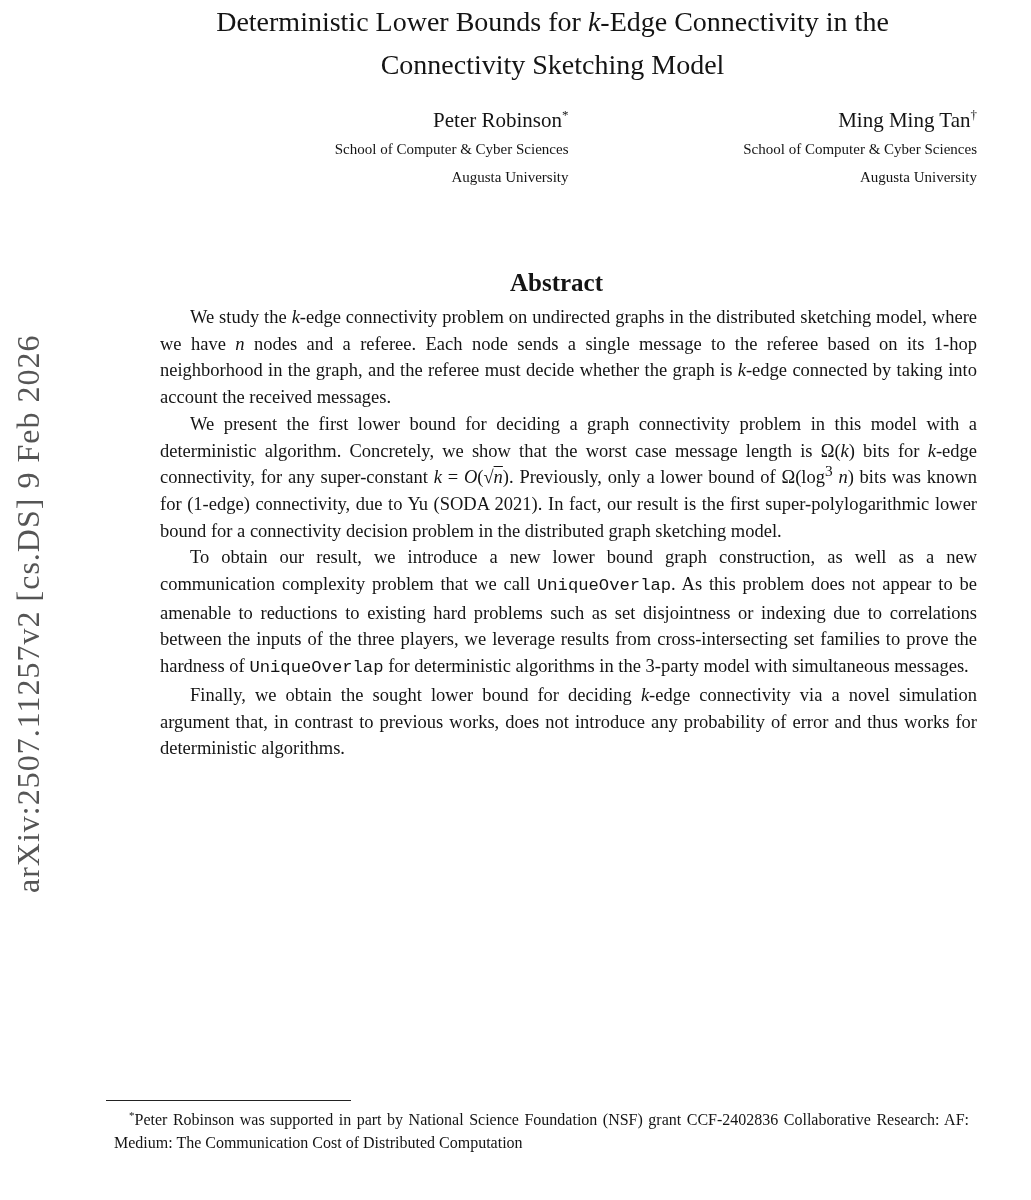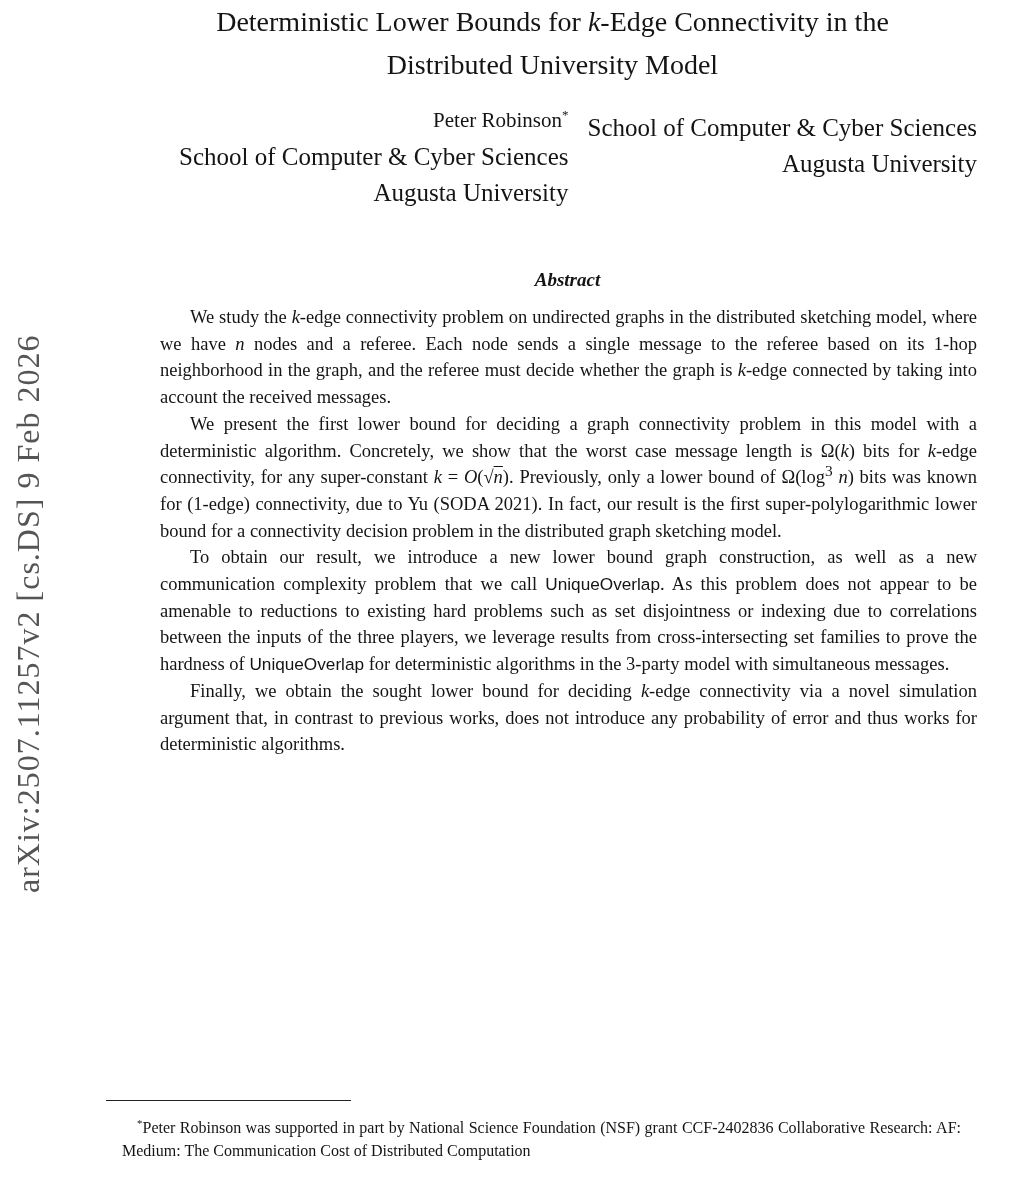--- a/index.html
+++ b/index.html
@@ -34,77 +34,77 @@
   }
 
   .authors {
     position: absolute;
     top: 106px; left: 160px; width: 817px;
     display: flex;
   }
   .author { flex: 1; text-align: right; }
   .author-name { font-size: 21px; line-height: 29px; }
   .author-name sup { font-size: 13px; }
-  .author-affil { font-size: 25px; line-height: 28px; margin-top: 8px; }
+  .author-affil { font-size: 15px; line-height: 28px; }
 
   .abstract-heading {
     position: absolute;
-    top: 269px; left: 159px; width: 817px;
+    top: 269px; left: 148px; width: 817px;
     text-align: center;
     font-weight: bold;
-    font-size: 19px;
-    font-style: italic;
+    font-size: 25px;
   }
   .abstract-body {
     position: absolute;
     top: 304px; left: 160px; width: 817px;
     font-size: 18.5px;
     line-height: 26.7px;
     text-align: justify;
   }
   .abstract-body p { margin: 0; text-indent: 30px; }
 
-  .sf { font-family: Liberation Sans, sans-serif; font-size: 0.93em; }
+  .sf { font-family: Liberation Mono, monospace; font-size: 0.93em; }
   .ol { text-decoration: overline; }
   sup { line-height: 0; }
 
   .footnotes {
     position: absolute;
     top: 1100px; left: 106px; width: 871px;
     font-size: 16px;
     line-height: 22.5px;
     text-align: justify;
   }
   .footnote-rule {
     width: 245px; height: 0;
     border-top: 1.4px solid #222222;
     margin: 0 0 7px 0;
   }
-  .footnotes p { margin: 16px; text-indent: 15px; }
+  .footnotes p { margin: 8px; text-indent: 15px; }
   .footnotes sup { font-size: 11px; }
 </style>
 </head>
 <body>
 
 <div class="page">
 
   <div class="watermark">arXiv:2507.11257v2  [cs.DS]  9 Feb 2026</div>
 
   <header class="title">
     <div class="title-line">Deterministic Lower Bounds for <i>k</i>-Edge Connectivity in the</div>
-    <div class="title-line">Distributed University Model</div>
+    <div class="title-line">Connectivity Sketching Model</div>
   </header>
 
   <div class="authors">
     <div class="author">
       <div class="author-name"><span>Peter Robinson</span><sup>*</sup></div>
       <div class="author-affil">School of Computer &amp; Cyber Sciences</div>
       <div class="author-affil">Augusta University</div>
     </div>
     <div class="author">
+      <div class="author-name"><span>Ming Ming Tan</span><sup>†</sup></div>
       <div class="author-affil">School of Computer &amp; Cyber Sciences</div>
       <div class="author-affil">Augusta University</div>
     </div>
   </div>
 
   <div class="abstract-heading">Abstract</div>
 
   <section class="abstract-body">
     <p>We study the <i>k</i>-edge connectivity problem on undirected graphs in the distributed sketching model, where we have <i>n</i> nodes and a referee. Each node sends a single message to the referee based on its 1-hop neighborhood in the graph, and the referee must decide whether the graph is <i>k</i>-edge connected by taking into account the received messages.</p>
     <p>We present the first lower bound for deciding a graph connectivity problem in this model with a deterministic algorithm. Concretely, we show that the worst case message length is Ω(<i>k</i>) bits for <i>k</i>-edge connectivity, for any super-constant <i>k</i> = <i>O</i>(√<span class="ol"><i>n</i></span>). Previously, only a lower bound of Ω(log<sup>3</sup> <i>n</i>) bits was known for (1-edge) connectivity, due to Yu (SODA 2021). In fact, our result is the first super-polylogarithmic lower bound for a connectivity decision problem in the distributed graph sketching model.</p>

